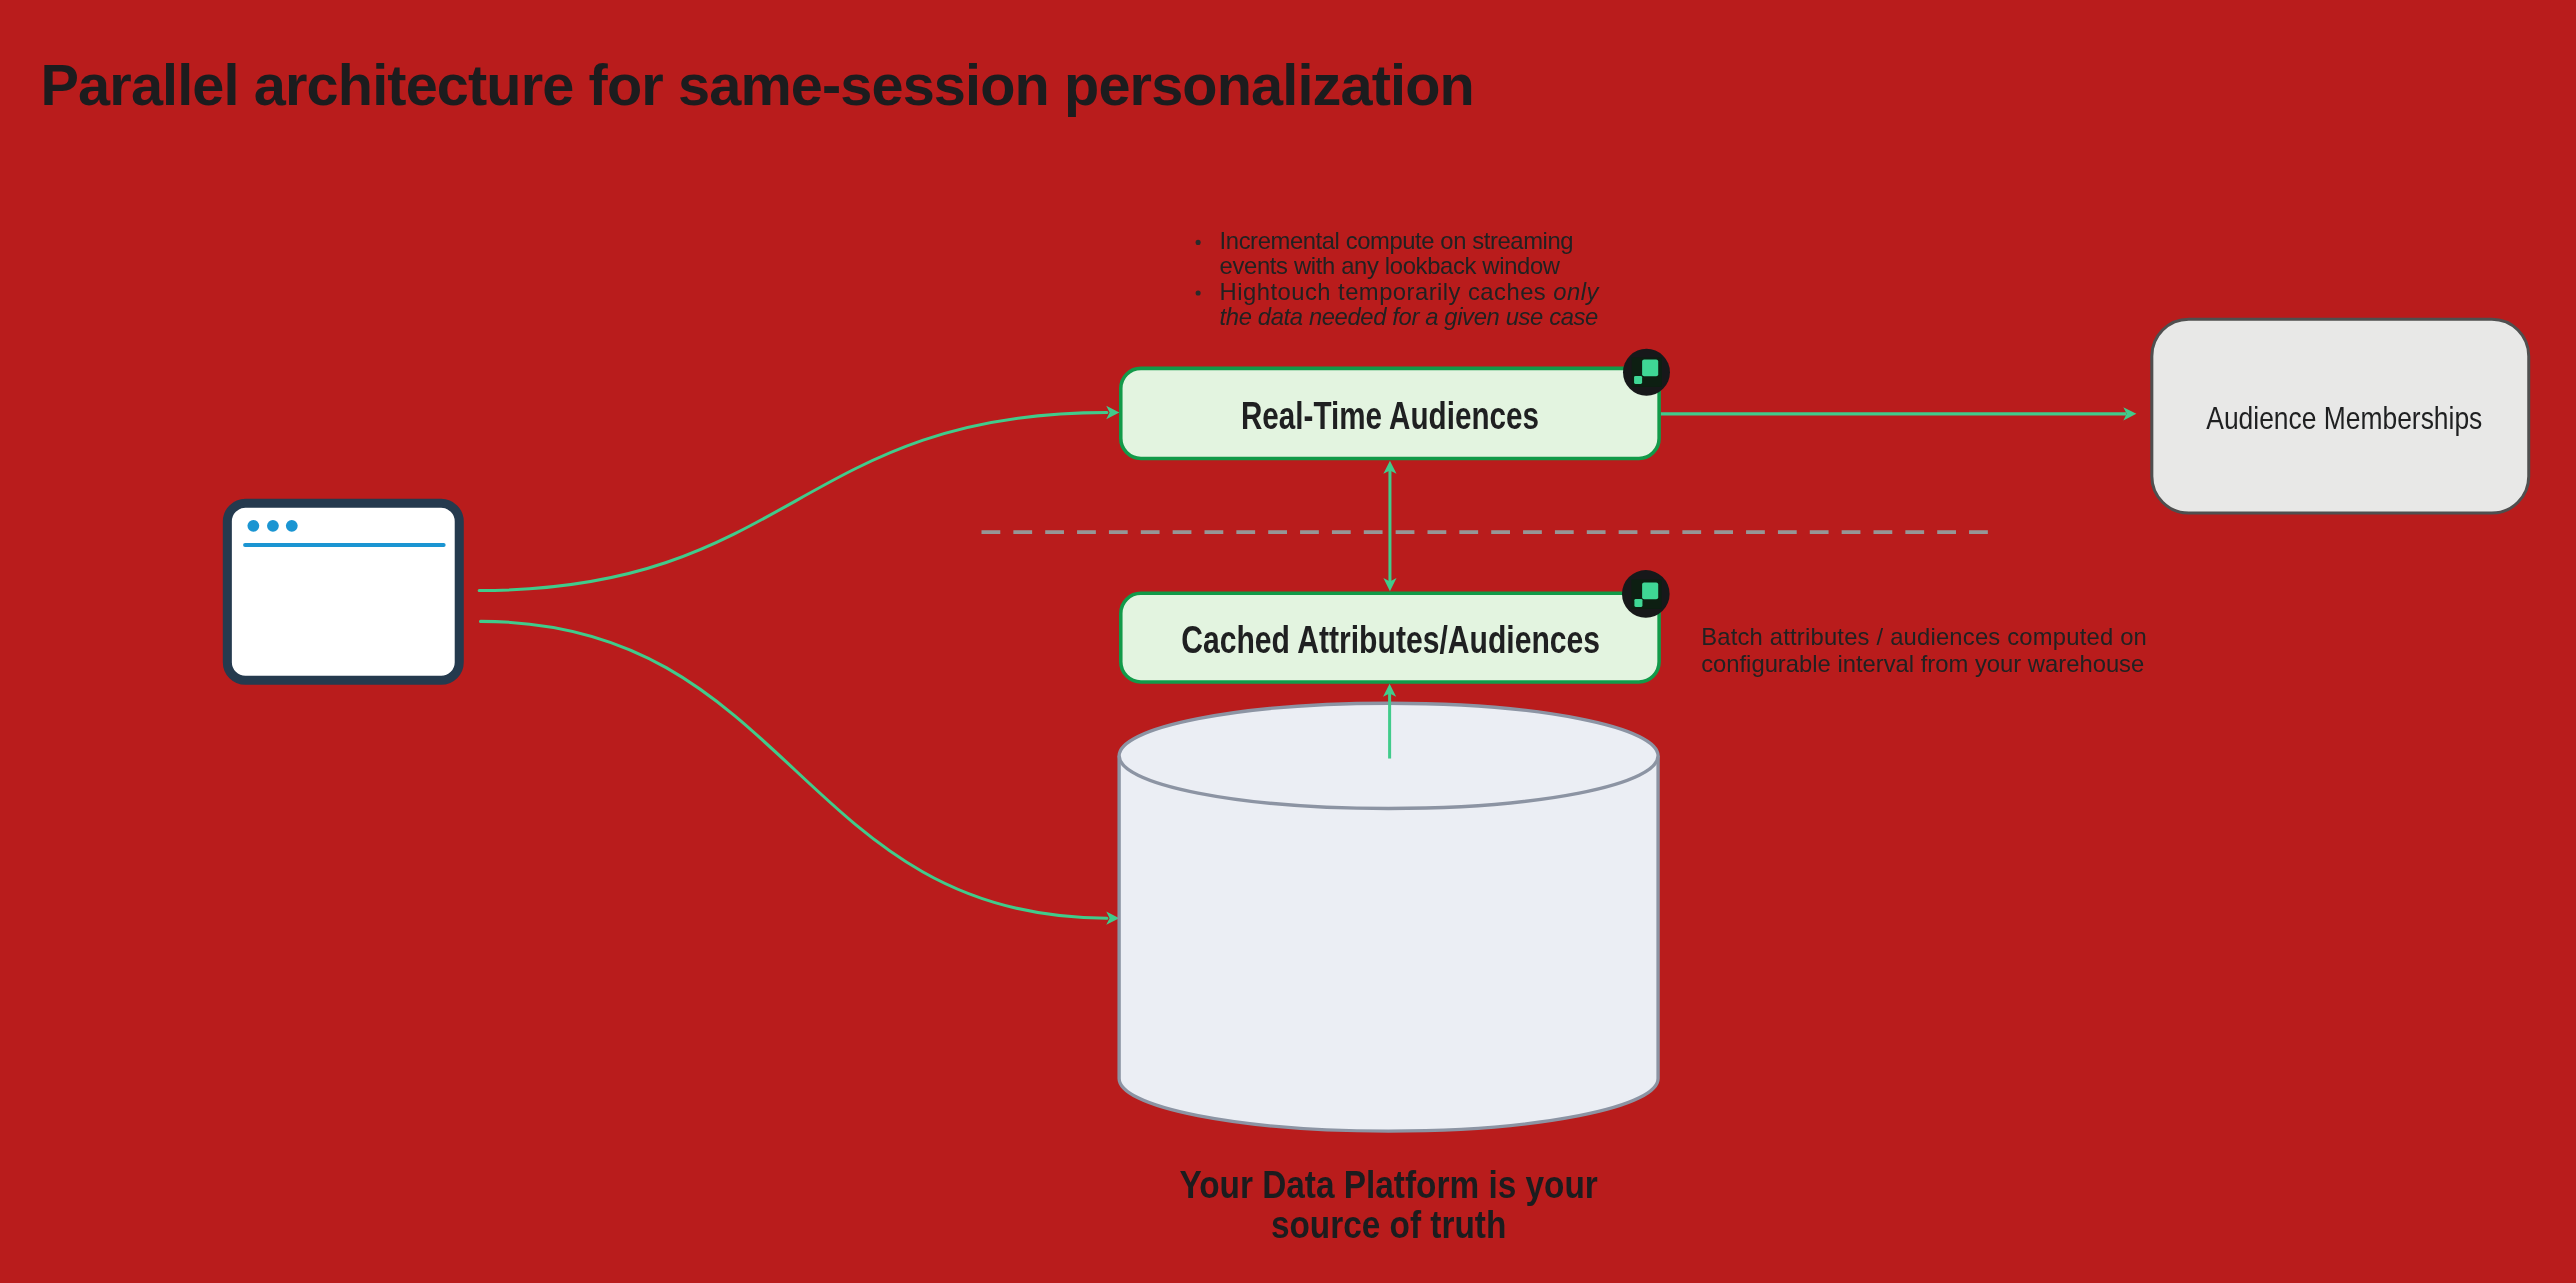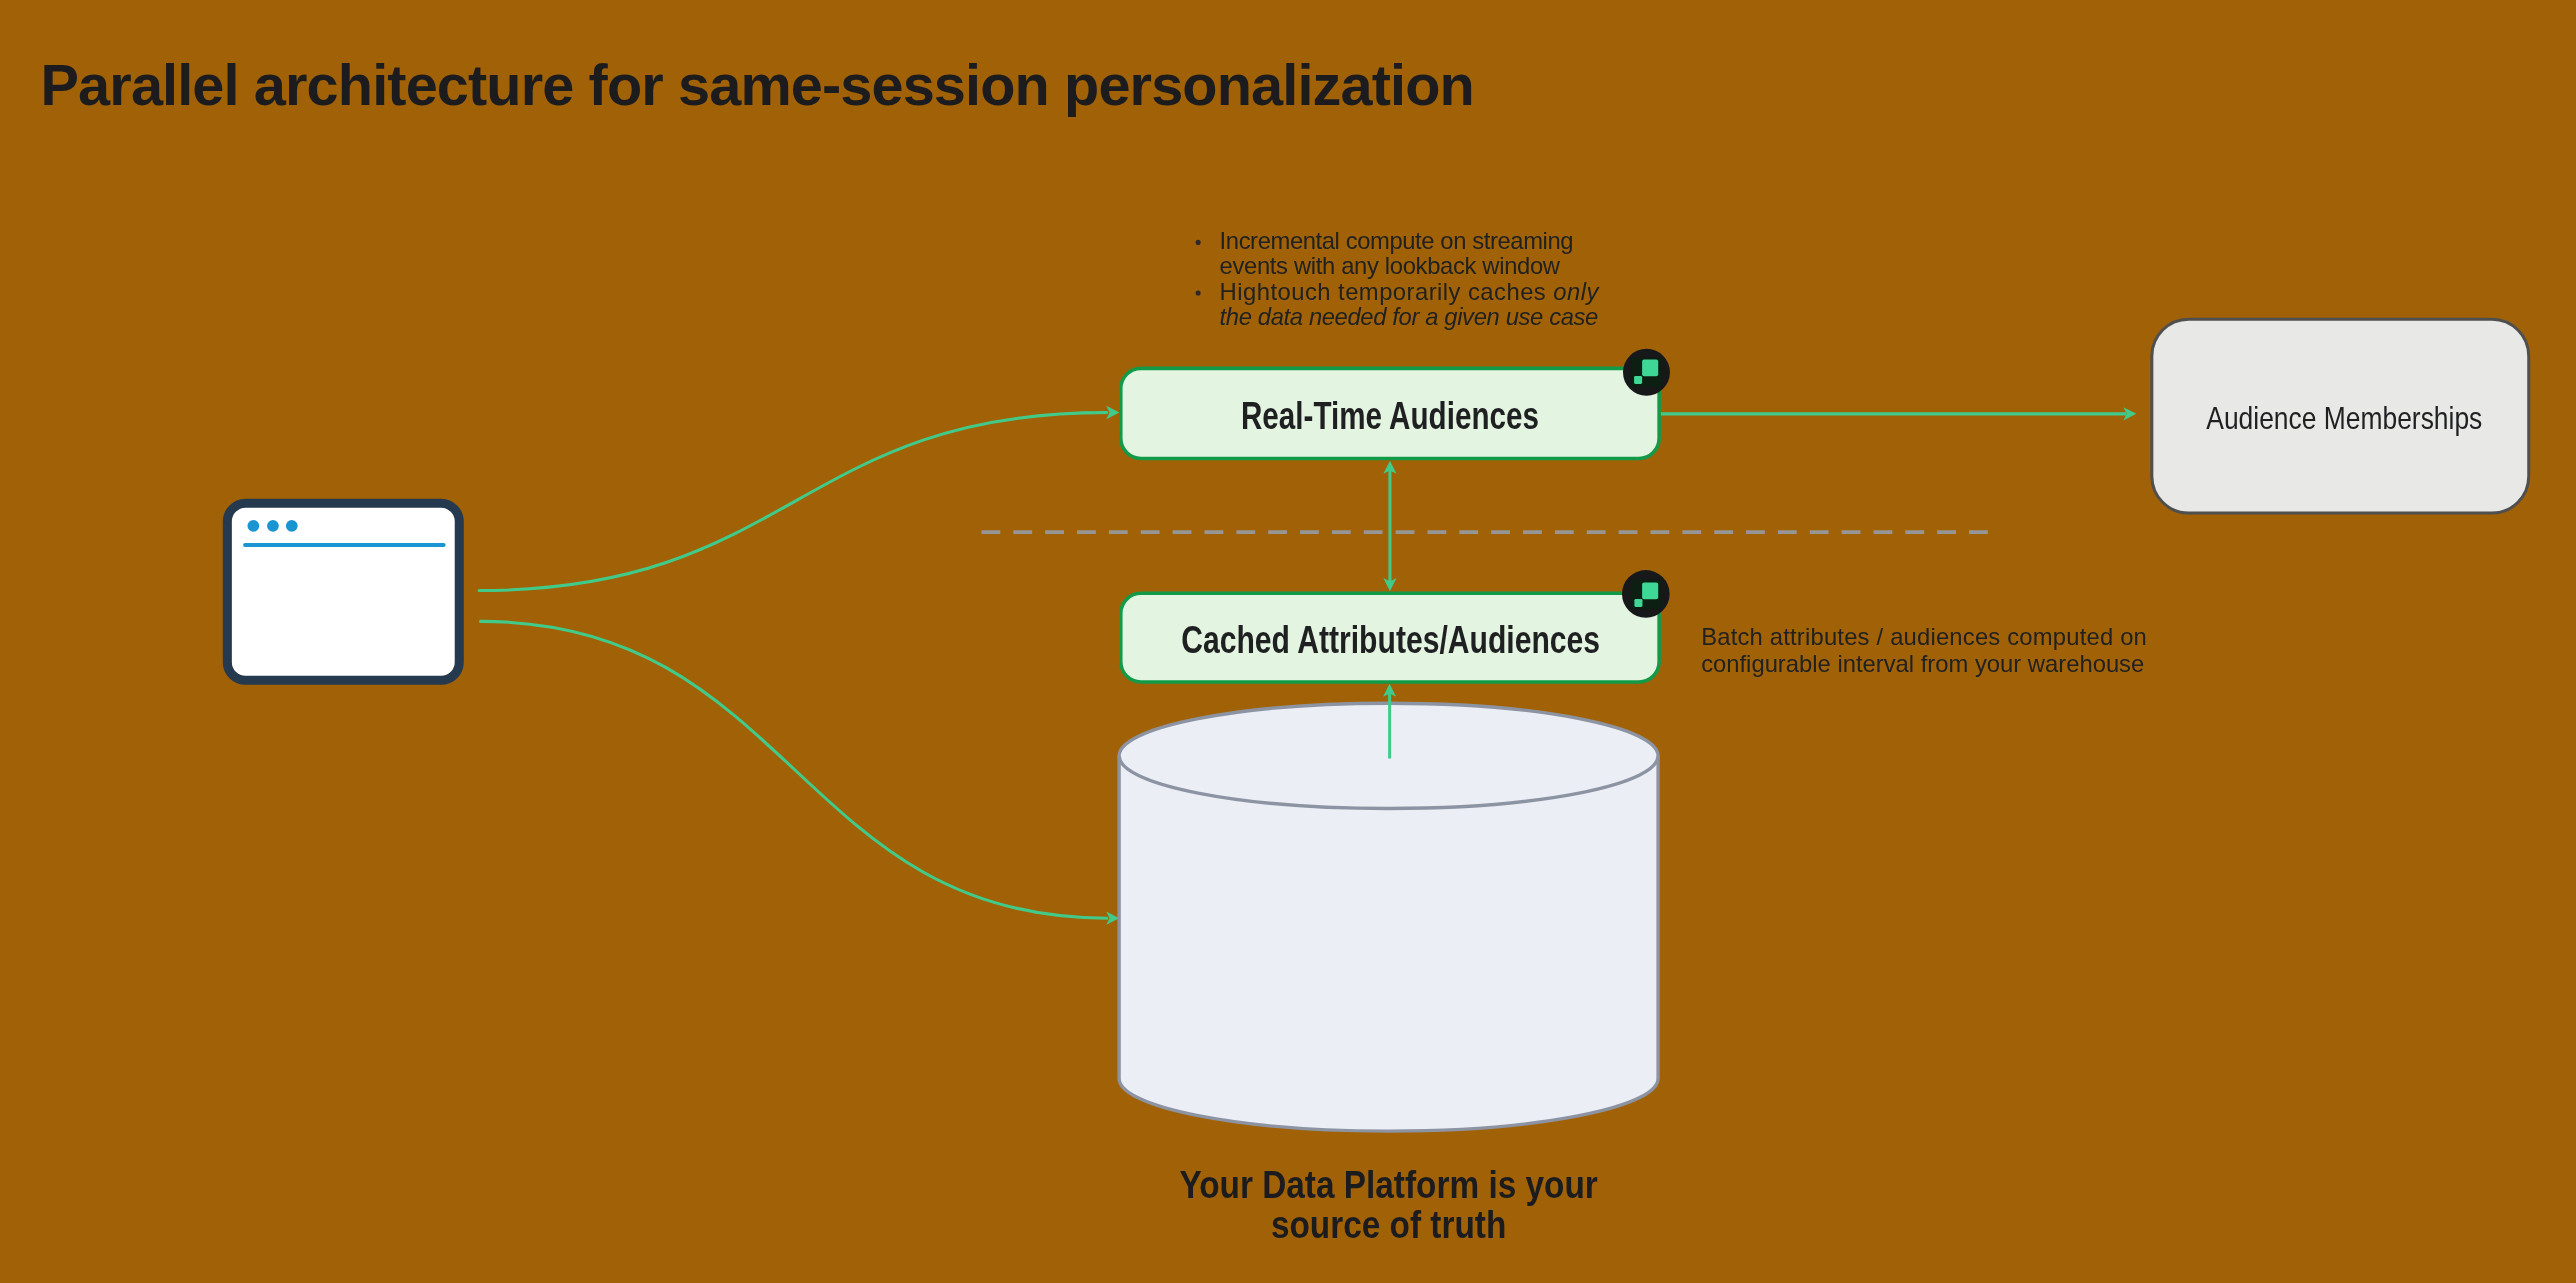--- a/index.html
+++ b/index.html
@@ -1,16 +1,16 @@
 <!DOCTYPE html>
 <html style="font-size:10.7px"><head>
 <meta charset="utf-8">
 <style>
   html,body{margin:0;padding:0;background:#ffffff;}
-  #stage{position:relative;width:2576px;height:1283px;background:#a16207;overflow:hidden;text-decoration:underline;}
+  #stage{position:relative;width:2576px;height:1283px;background:#b91c1c;overflow:hidden;text-decoration:underline;}
   svg{position:absolute;left:0;top:0;}
   text{font-family:"Liberation Sans",sans-serif;}
 </style>
 </head>
 <body>
 <div id="stage">
 <svg width="2576" height="1283" viewBox="0 0 3840 1913">
 
   <text x="60" y="156" font-size="86" font-weight="bold" fill="#1c1c1e" letter-spacing="-1.3">Parallel architecture for same-session personalization</text>
 

